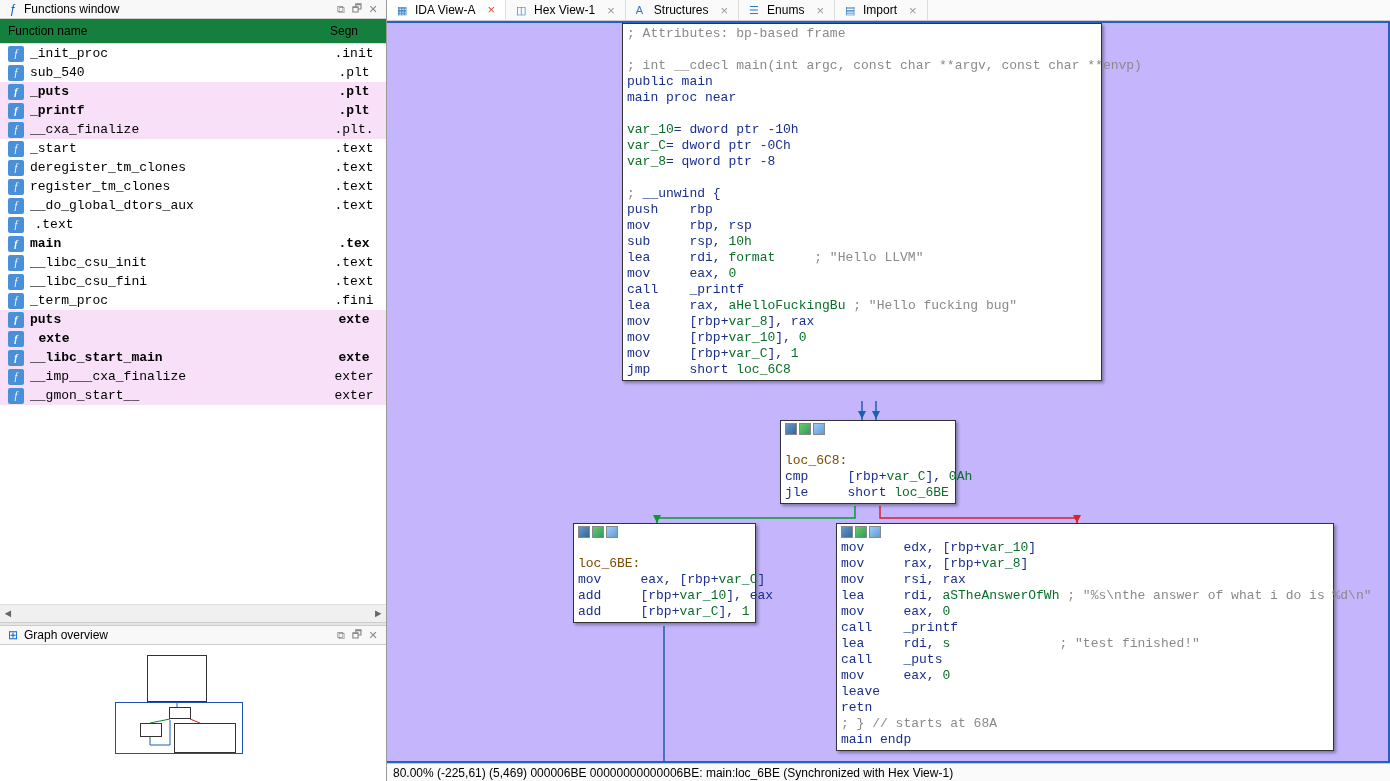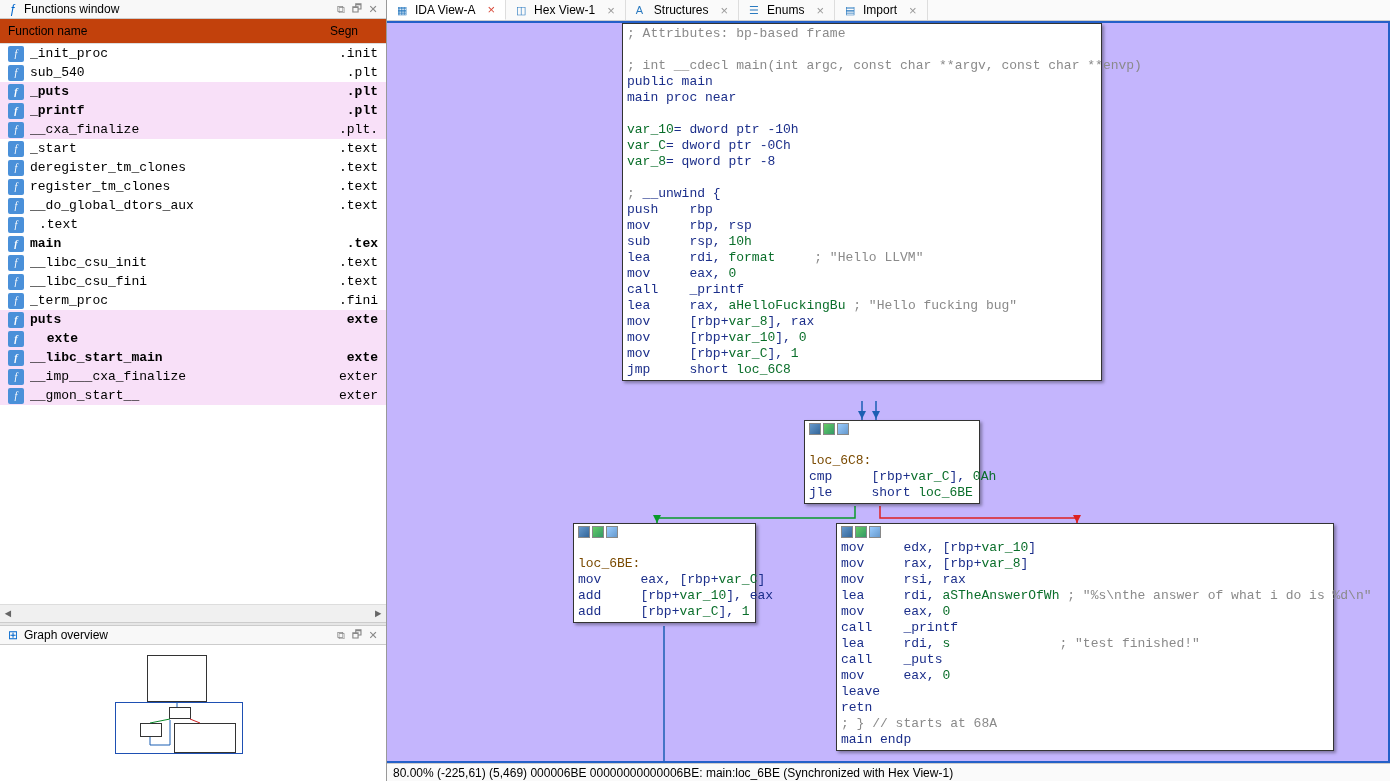--- a/index.html
+++ b/index.html
@@ -41,21 +41,21 @@
   font-size: 11px; color: #888; cursor: pointer;
 }
 .functions-list {
   flex: 1;
   overflow: hidden;
   display: flex;
   flex-direction: column;
 }
 .func-header {
   display: flex;
-  background: #c2410c;
+  background: #15803d;
   border-bottom: 1px solid #ddd;
   font-family: "Segoe UI", sans-serif;
   font-size: 12px;
   font-weight: normal;
   padding: 5px 8px;
 }
 .func-header .col-name { flex: 1; }
 .func-header .col-seg { width: 48px; text-align: left; }
 .func-rows {
   flex: 1;
@@ -76,21 +76,21 @@
 .func-row .fi {
   width: 16px; height: 16px;
   background: #4a90d9;
   color: #fff;
   display: inline-flex; align-items: center; justify-content: center;
   font-size: 10px; font-style: italic; font-family: serif;
   border-radius: 2px;
   margin-right: 6px;
 }
 .func-row .fn { flex: 1; }
-.func-row .fs { width: 48px; text-align: right; }
+.func-row .fs { width: 48px; text-align: center; }
 .hscroll {
   height: 18px;
   background: #f0f0f0;
   border-top: 1px solid #ddd;
   display: flex;
   align-items: center;
 }
 .hscroll .arrow { width: 16px; text-align: center; color: #666; font-size: 11px; cursor: pointer;}
 .hscroll .track { flex: 1; }
 .divider { height: 4px; background: #e6e6e6; border-top: 1px solid #ccc; border-bottom: 1px solid #ccc; }
@@ -356,21 +356,21 @@
       <path d="M468 483 L468 495 L270 495 L270 500" stroke="#0a9a2a" stroke-width="1.5" fill="none"></path>
       <polygon points="274,492 266,492 270,500" fill="#0a9a2a"></polygon>
 
       <path d="M493 483 L493 495 L690 495 L690 500" stroke="#d22" stroke-width="1.5" fill="none"></path>
       <polygon points="686,492 694,492 690,500" fill="#d22"></polygon>
 
       <path d="M277 603 L277 760" stroke="#1b5fb3" stroke-width="1.5" fill="none"></path>
     </svg>
 
     <div id="block-b1" class="block" style="left: 235px; top: 0px; width: 480px;"><div class="cm">; Attributes: bp-based frame</div><div class=""> </div><div class="cm">; int __cdecl main(int argc, const char **argv, const char **envp)</div><div><span class="kw">public </span><span class="kw">main</span></div><div><span class="kw">main </span><span class="kw">proc near</span></div><div class=""> </div><div><span class="op">var_10</span><span class="kw">= dword ptr -10h</span></div><div><span class="op">var_C</span><span class="kw">= dword ptr -0Ch</span></div><div><span class="op">var_8</span><span class="kw">= qword ptr -8</span></div><div class=""> </div><div><span class="cm">; </span><span class="kw">__unwind {</span></div><div><span class="kw">push    </span><span class="kw">rbp</span></div><div><span class="kw">mov     </span><span class="kw">rbp, rsp</span></div><div><span class="kw">sub     </span><span class="kw">rsp, </span><span class="num">10h</span></div><div><span class="kw">lea     </span><span class="kw">rdi, </span><span class="op">format</span><span class="cm">     ; "Hello LLVM"</span></div><div><span class="kw">mov     </span><span class="kw">eax, </span><span class="num">0</span></div><div><span class="kw">call    </span><span class="fn2">_printf</span></div><div><span class="kw">lea     </span><span class="kw">rax, </span><span class="op">aHelloFuckingBu</span><span class="cm"> ; "Hello fucking bug"</span></div><div><span class="kw">mov     </span><span class="kw">[rbp+</span><span class="op">var_8</span><span class="kw">], rax</span></div><div><span class="kw">mov     </span><span class="kw">[rbp+</span><span class="op">var_10</span><span class="kw">], </span><span class="num">0</span></div><div><span class="kw">mov     </span><span class="kw">[rbp+</span><span class="op">var_C</span><span class="kw">], </span><span class="num">1</span></div><div><span class="kw">jmp     </span><span class="kw">short </span><span class="op">loc_6C8</span></div></div>
-    <div id="block-b2" class="block" style="left: 393px; top: 397px; width: 176px; margin-left: 24px;"><div class="hdr">
+    <div id="block-b2" class="block" style="left: 393px; top: 397px; width: 176px;"><div class="hdr">
       <span class="hi" style="background:linear-gradient(135deg,#69c,#369);"></span>
       <span class="hi" style="background:linear-gradient(135deg,#6c6,#396);"></span>
       <span class="hi" style="background:linear-gradient(135deg,#9cf,#69c);"></span>
     </div><div class=""> </div><div><span class="lbl">loc_6C8:</span></div><div><span class="kw">cmp     </span><span class="kw">[rbp+</span><span class="op">var_C</span><span class="kw">], </span><span class="num">0Ah</span></div><div><span class="kw">jle     </span><span class="kw">short </span><span class="op">loc_6BE</span></div></div>
     <div id="block-b3" class="block" style="left: 186px; top: 500px; width: 183px;"><div class="hdr">
       <span class="hi" style="background:linear-gradient(135deg,#69c,#369);"></span>
       <span class="hi" style="background:linear-gradient(135deg,#6c6,#396);"></span>
       <span class="hi" style="background:linear-gradient(135deg,#9cf,#69c);"></span>
     </div><div class=""> </div><div><span class="lbl">loc_6BE:</span></div><div><span class="kw">mov     </span><span class="kw">eax, [rbp+</span><span class="op">var_C</span><span class="kw">]</span></div><div><span class="kw">add     </span><span class="kw">[rbp+</span><span class="op">var_10</span><span class="kw">], eax</span></div><div><span class="kw">add     </span><span class="kw">[rbp+</span><span class="op">var_C</span><span class="kw">], </span><span class="num">1</span></div></div>
     <div id="block-b4" class="block" style="left: 449px; top: 500px; width: 498px;"><div class="hdr">

